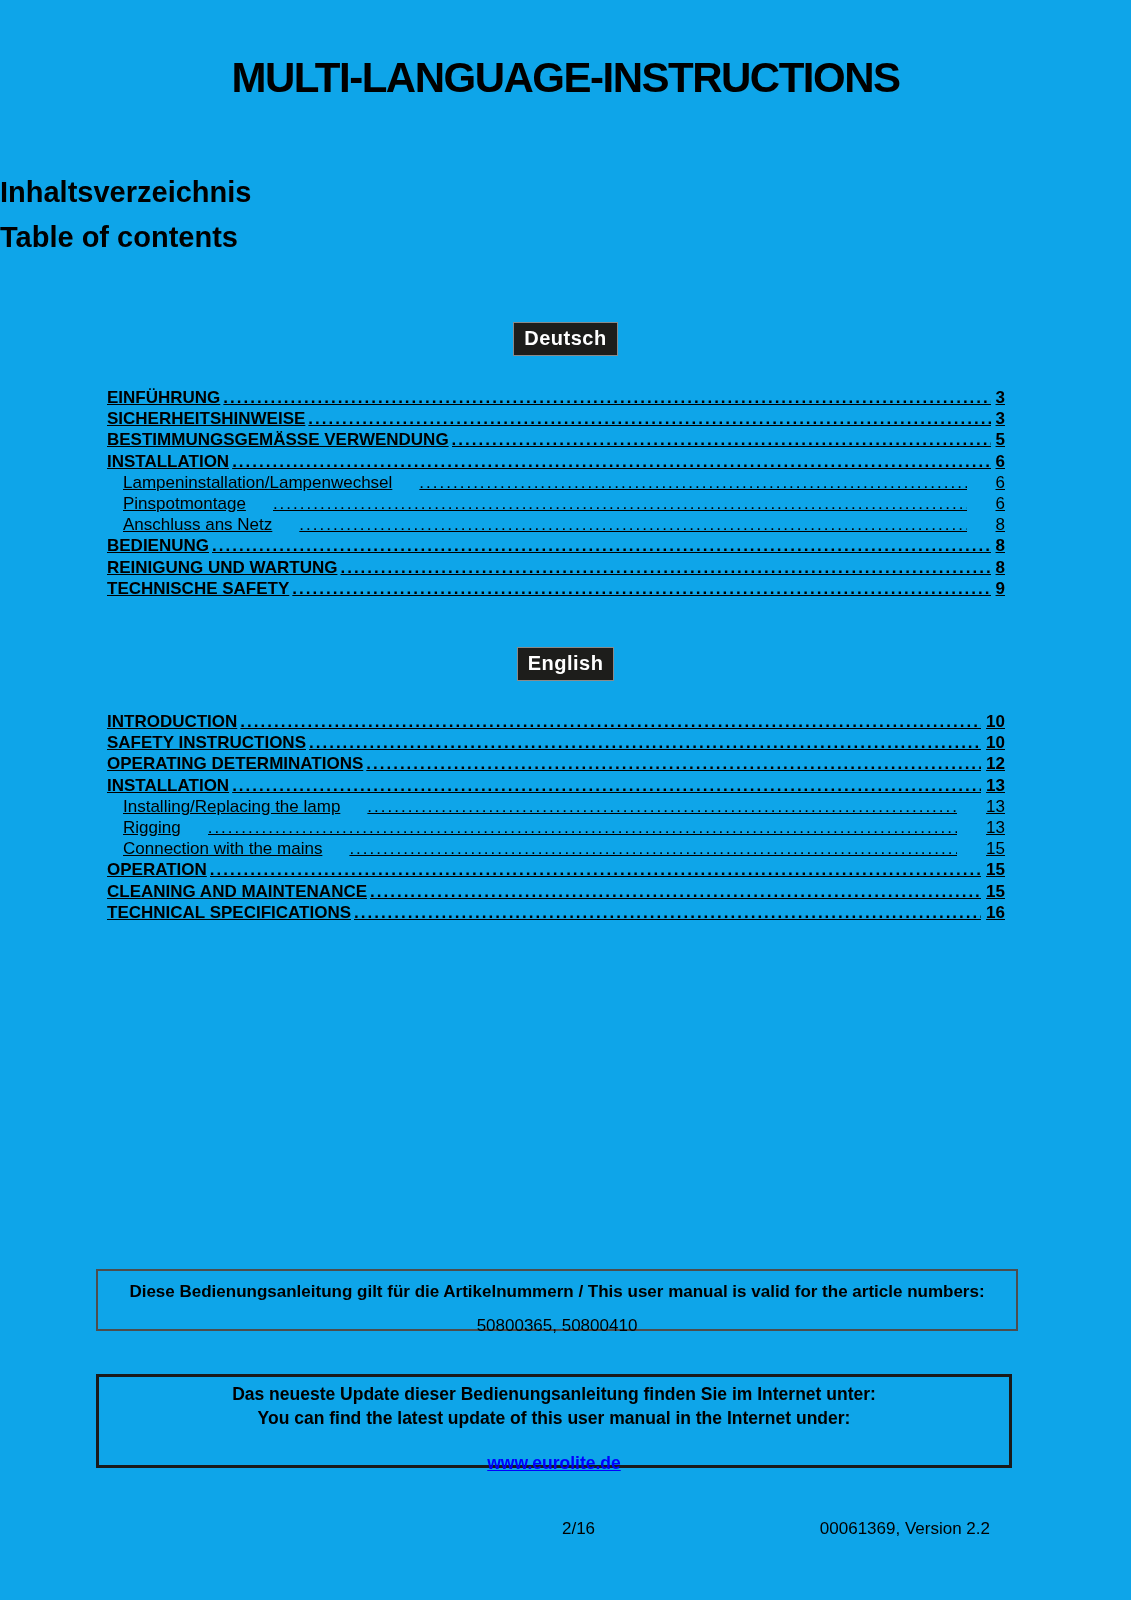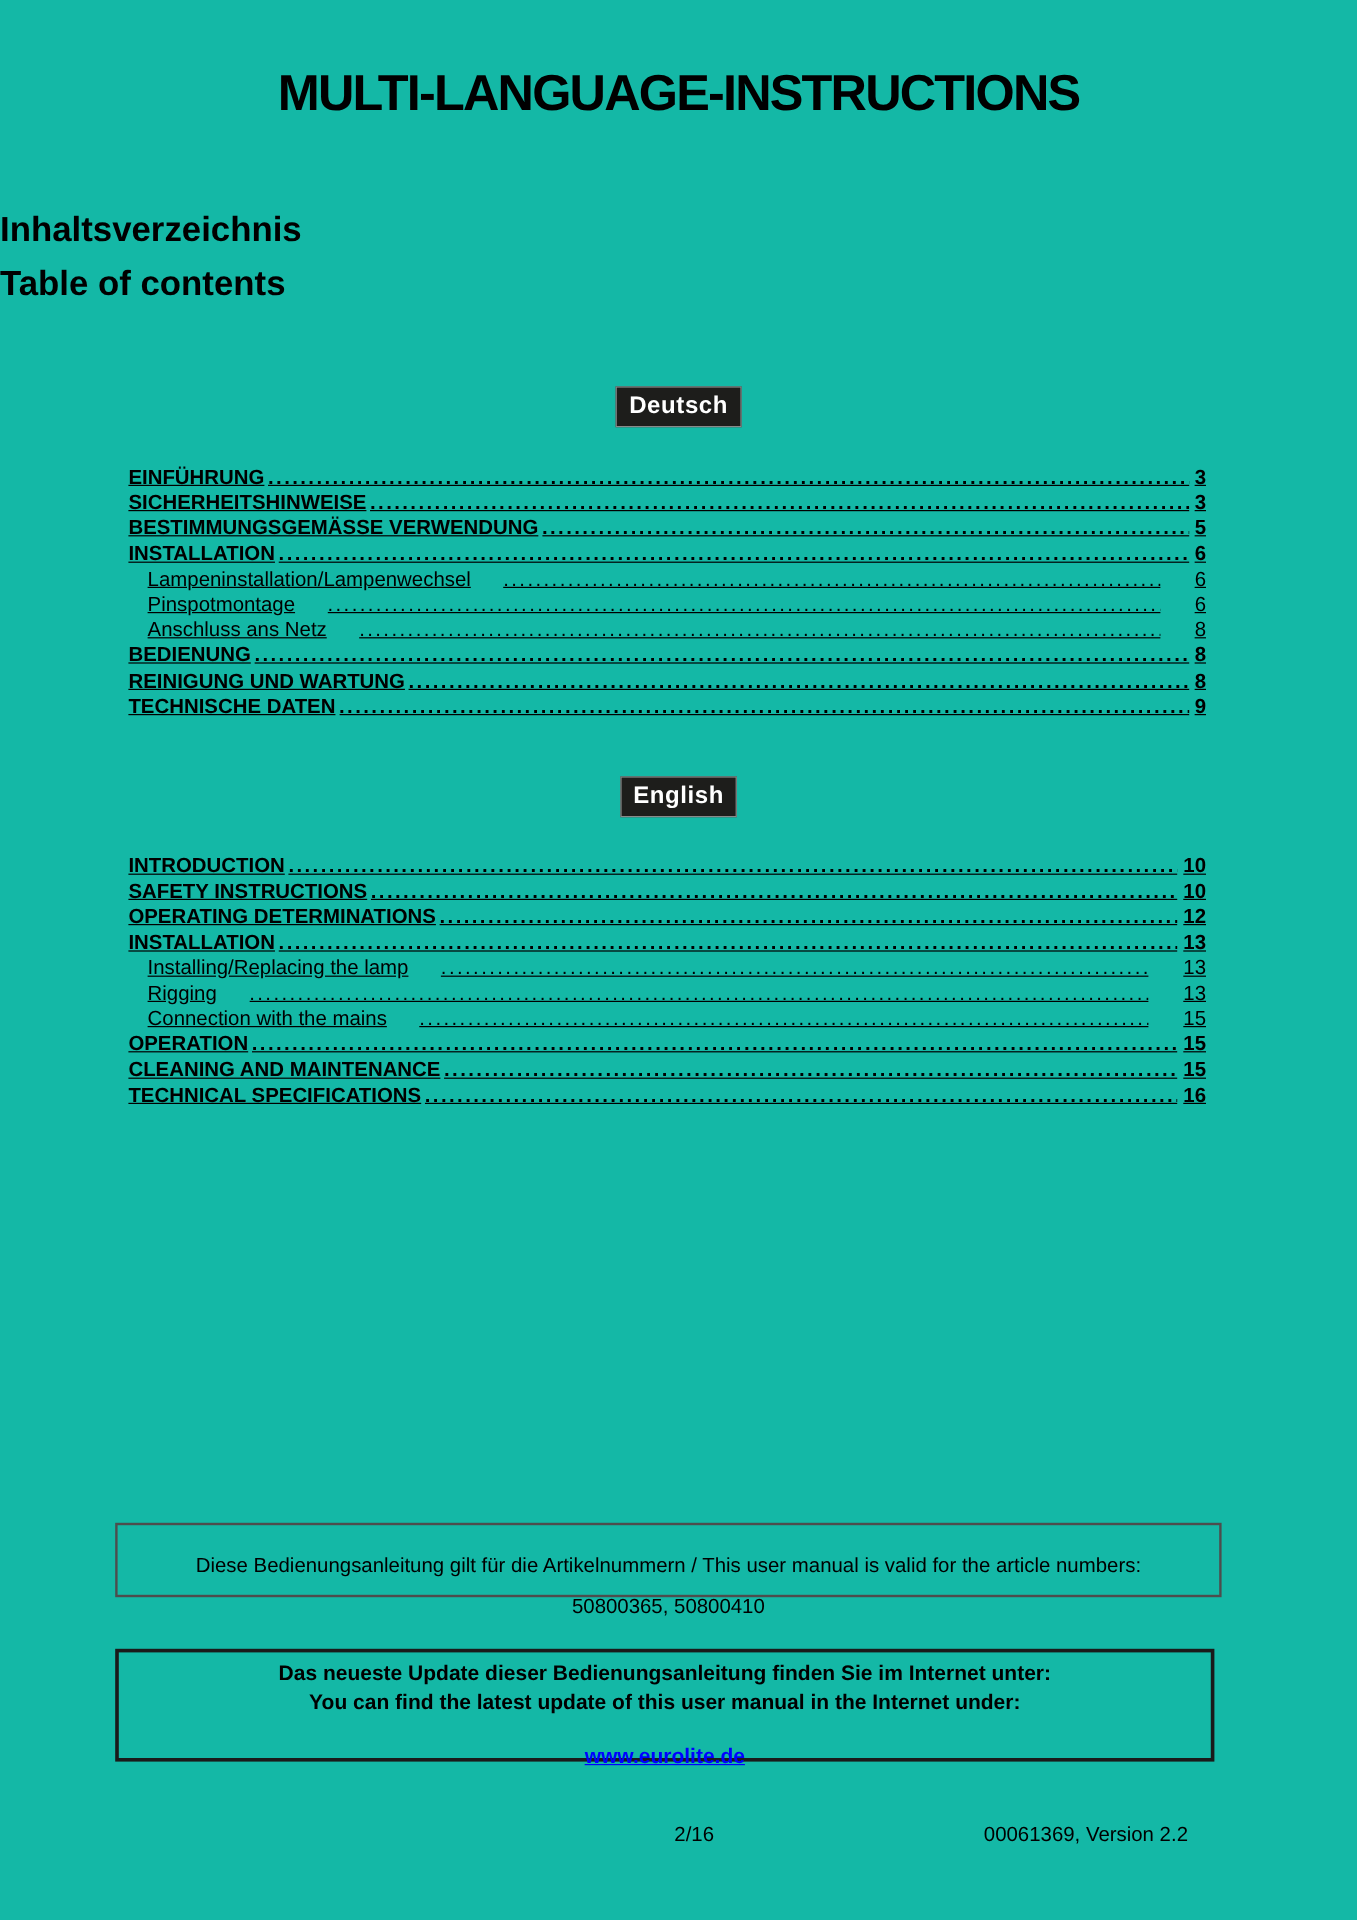--- a/index.html
+++ b/index.html
@@ -4,21 +4,21 @@
 <style>
   * { margin: 0; padding: 0; box-sizing: border-box; }
   html, body { background: #ffffff; }
   body {
     width: 1131px; height: 1600px;
     font-family: "Liberation Sans", sans-serif;
     color: #000000;
     position: relative;
     overflow: hidden;
   }
-  #page { position: absolute; inset: 0; background: #14b8a6; }
+  #page { position: absolute; inset: 0; background: #0ea5e9; }
 
   .doc-title {
     position: absolute; top: 54px; left: 0; width: 100%;
     text-align: center;
     font-size: 42px; font-weight: bold; letter-spacing: -1.5px;
   }
   .subtitles {
     position: absolute; top: 170px; left: 0; width: 100%;
     font-size: 29px; font-weight: bold; line-height: 45px;
   }
@@ -54,21 +54,21 @@
     content: "..................................................................................................................................................................................................";
     letter-spacing: 2px;
   }
   .toc-page { flex: 0 0 auto; text-align: right; }
 
   .article-box {
     position: absolute; top: 1269px; left: 96px; width: 922px; height: 62px;
     border: 2px solid #4d4d4d;
     text-align: center; font-size: 17px;
   }
-  .article-box .line1 { margin-top: 24px; }
+  .article-box .line1 { margin-top: 11px; font-weight: bold; }
   .article-box .line2 { margin-top: 14px; }
 
   .update-box {
     position: absolute; top: 1374px; left: 96px; width: 916px; height: 94px;
     border: 3px solid #1a1a1a;
     text-align: center; font-size: 17.5px; font-weight: bold;
   }
   .update-box .uline1 { margin-top: 7px; }
   .update-box .uline2 { margin-top: 3px; }
   .update-box .ulink-row { margin-top: 24px; text-align: center; }
@@ -134,21 +134,21 @@
     <span class="toc-label">BEDIENUNG</span>
     <span class="toc-leader"></span>
     <span class="toc-page">8</span>
   </div>
       <div class="toc-row">
     <span class="toc-label">REINIGUNG UND WARTUNG</span>
     <span class="toc-leader"></span>
     <span class="toc-page">8</span>
   </div>
       <div class="toc-row">
-    <span class="toc-label">TECHNISCHE DATEN</span>
+    <span class="toc-label">TECHNISCHE SAFETY</span>
     <span class="toc-leader"></span>
     <span class="toc-page">9</span>
   </div>
     </div>
 
   <div class="badge-wrap en">
     <span class="lang-badge">English</span>
   </div>
 
   <div class="toc en">

